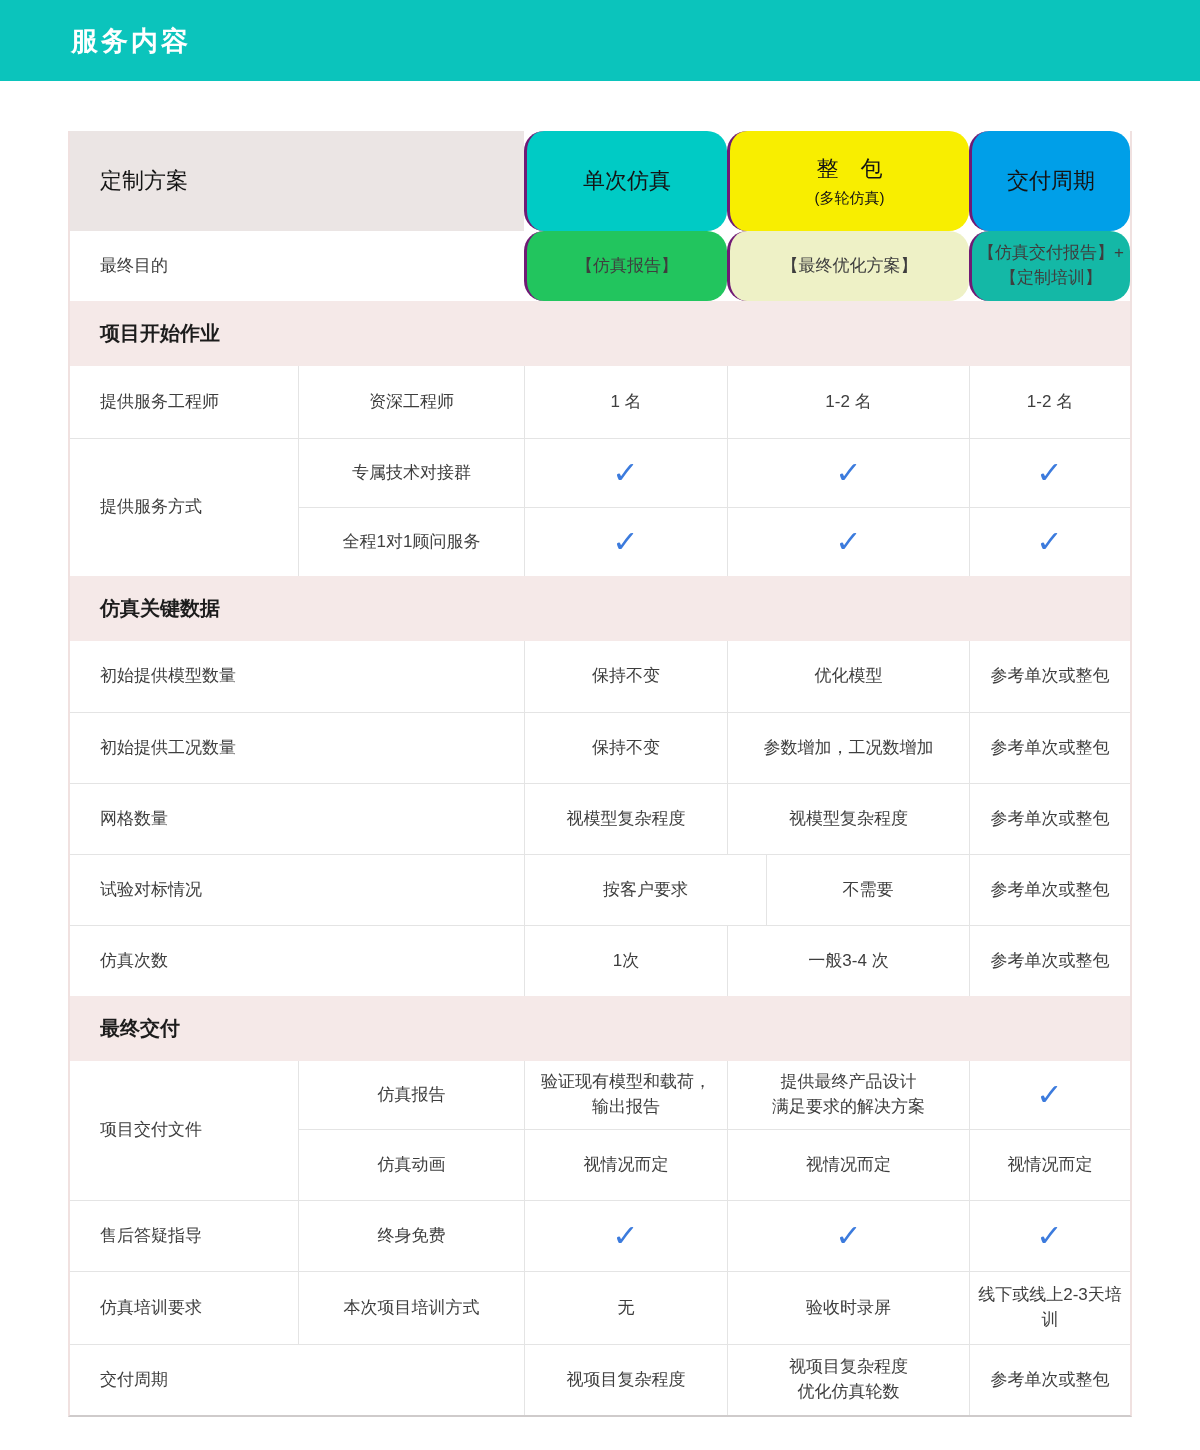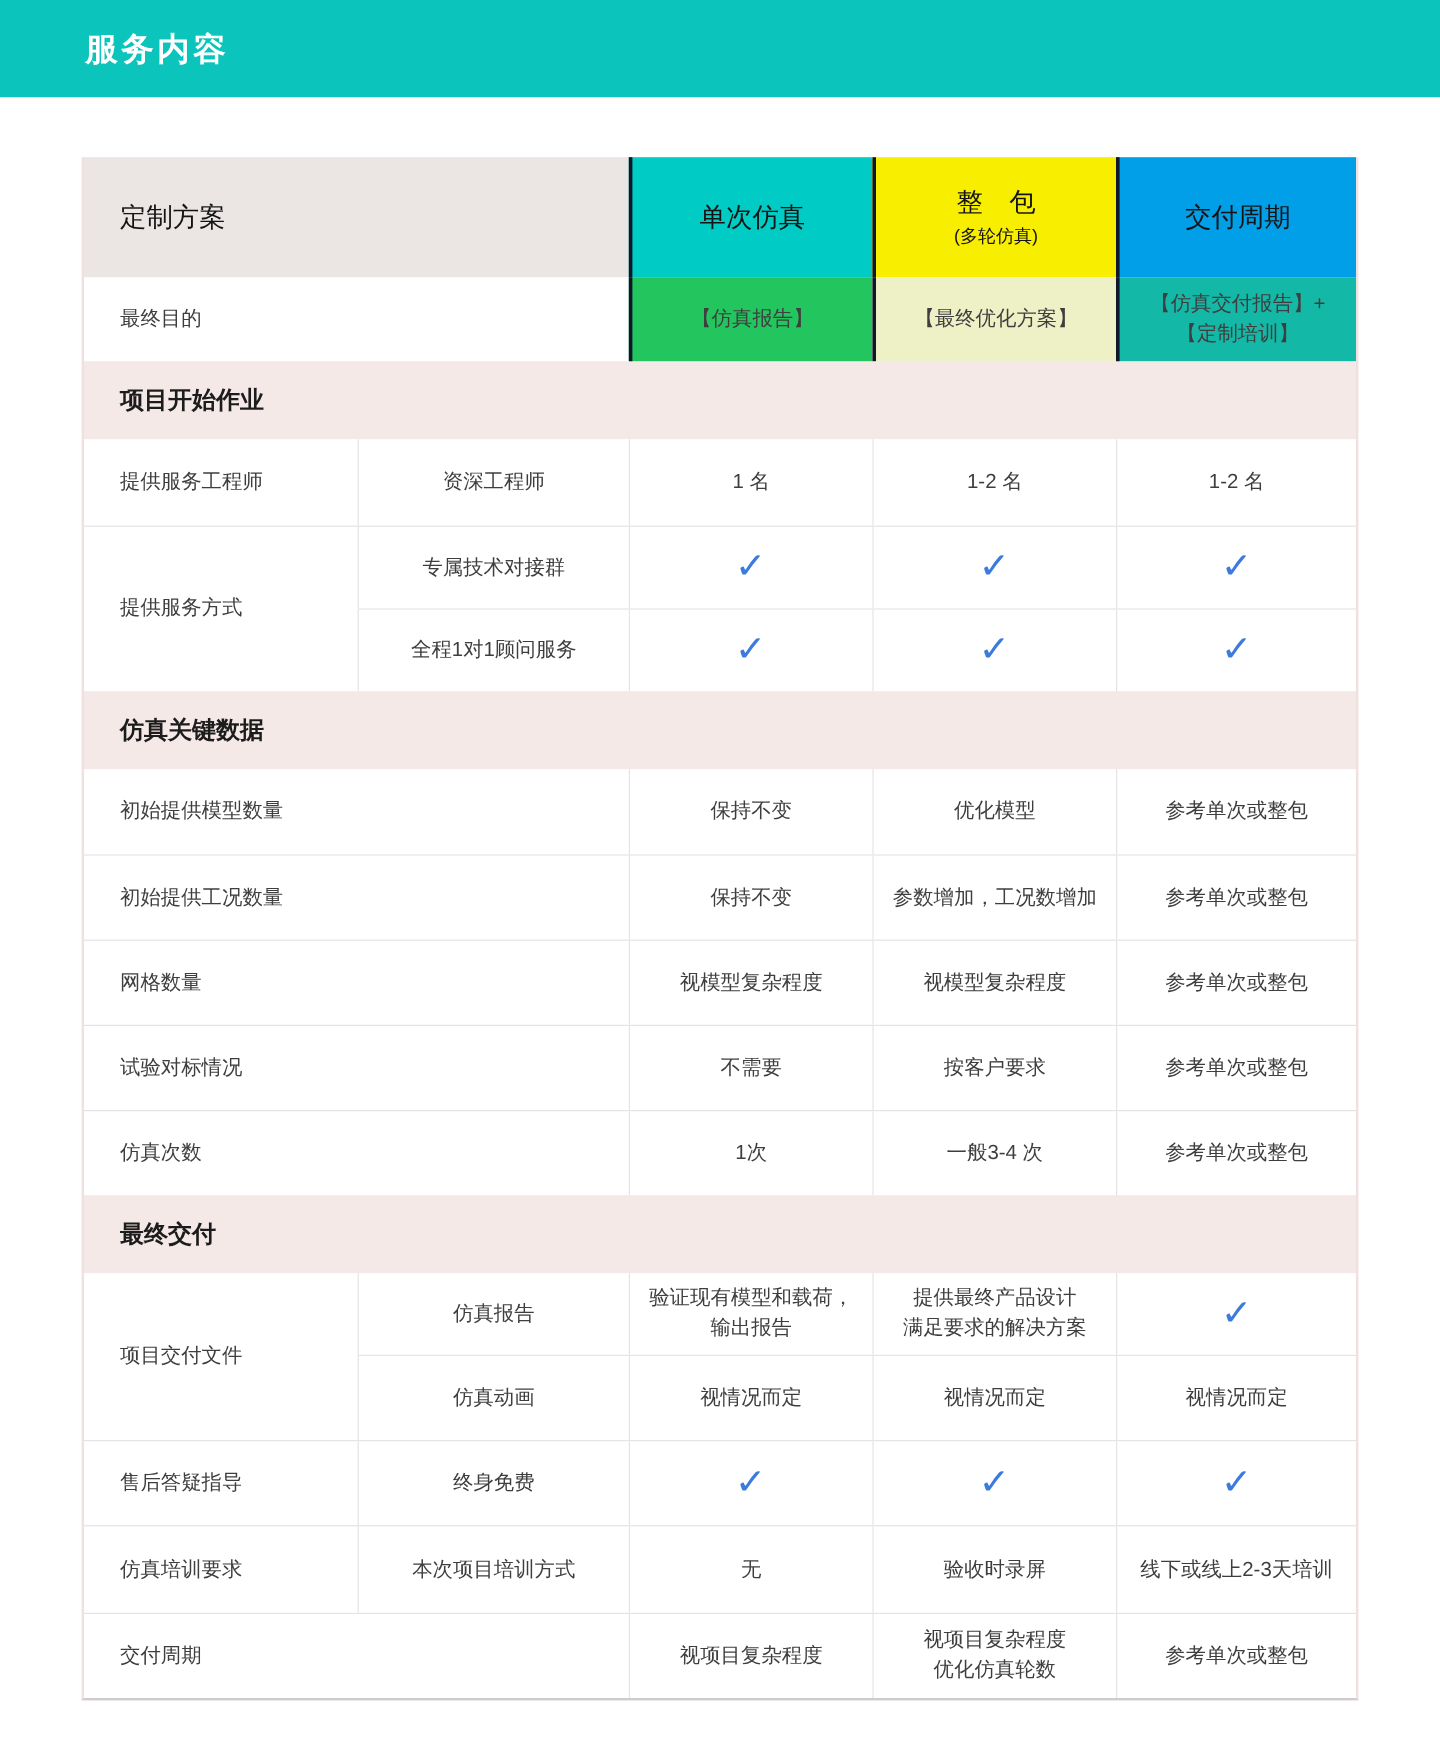--- a/index.html
+++ b/index.html
@@ -24,26 +24,26 @@
   .row{display:flex;}
   .cell{
     box-sizing:border-box;display:flex;flex-direction:column;
     align-items:center;justify-content:center;text-align:center;
     font-size:17px;line-height:1.45;color:#3e3e3e;
   }
   .c1{width:454px;}
   .c1a{width:228px;}
   .c1b{width:226px;}
   .c2{width:203px;}
-  .c3{width:203px;}
+  .c3{width:242px;}
   .c4{flex:1;}
   .left{align-items:flex-start;padding-left:30px;text-align:left;}
   .bl{border-left:1px solid #E4E4E4;}
   .bt{border-top:1px solid #E4E4E4;}
-  .sep-white{border-left:3px solid #0f172a;}.h68{height:68px;}.h70{height:70px;}.h71{height:71px;}
+  .sep-white{border-left:3px solid #701a75;border-radius:20px;}.h68{height:68px;}.h70{height:70px;}.h71{height:71px;}
   .h72{height:72px;}.h100{height:100px;}.h136{height:136px;}.h138{height:138px;}
   .head{font-size:22px;color:#141414;}
   .head-plan{background:#EBE5E4;}
   .head-single{background:#00CBC5;}
   .head-package{background:#F8EE00;}
   .head-nav{background:#009FE8;}
   .pkg-sub{font-size:15px;margin-top:2px;}
   .purpose-single{background:#22c55e;}
   .purpose-package{background:#EEF1C6;}
   .purpose-nav{background:#14b8a6;}
@@ -145,22 +145,22 @@
 
   <div class="row bt">
     <div class="cell c1 h70 left">网格数量</div>
     <div class="cell c2 h70 bl">视模型复杂程度</div>
     <div class="cell c3 h70 bl">视模型复杂程度</div>
     <div class="cell c4 h70 bl">参考单次或整包</div>
   </div>
 
   <div class="row bt">
     <div class="cell c1 h70 left">试验对标情况</div>
+    <div class="cell c3 h70 bl">按客户要求</div>
     <div class="cell c2 h70 bl">不需要</div>
-    <div class="cell c3 h70 bl">按客户要求</div>
     <div class="cell c4 h70 bl">参考单次或整包</div>
   </div>
 
   <div class="row bt">
     <div class="cell c1 h70 left">仿真次数</div>
     <div class="cell c2 h70 bl">1次</div>
     <div class="cell c3 h70 bl">一般3-4 次</div>
     <div class="cell c4 h70 bl">参考单次或整包</div>
   </div>
 

